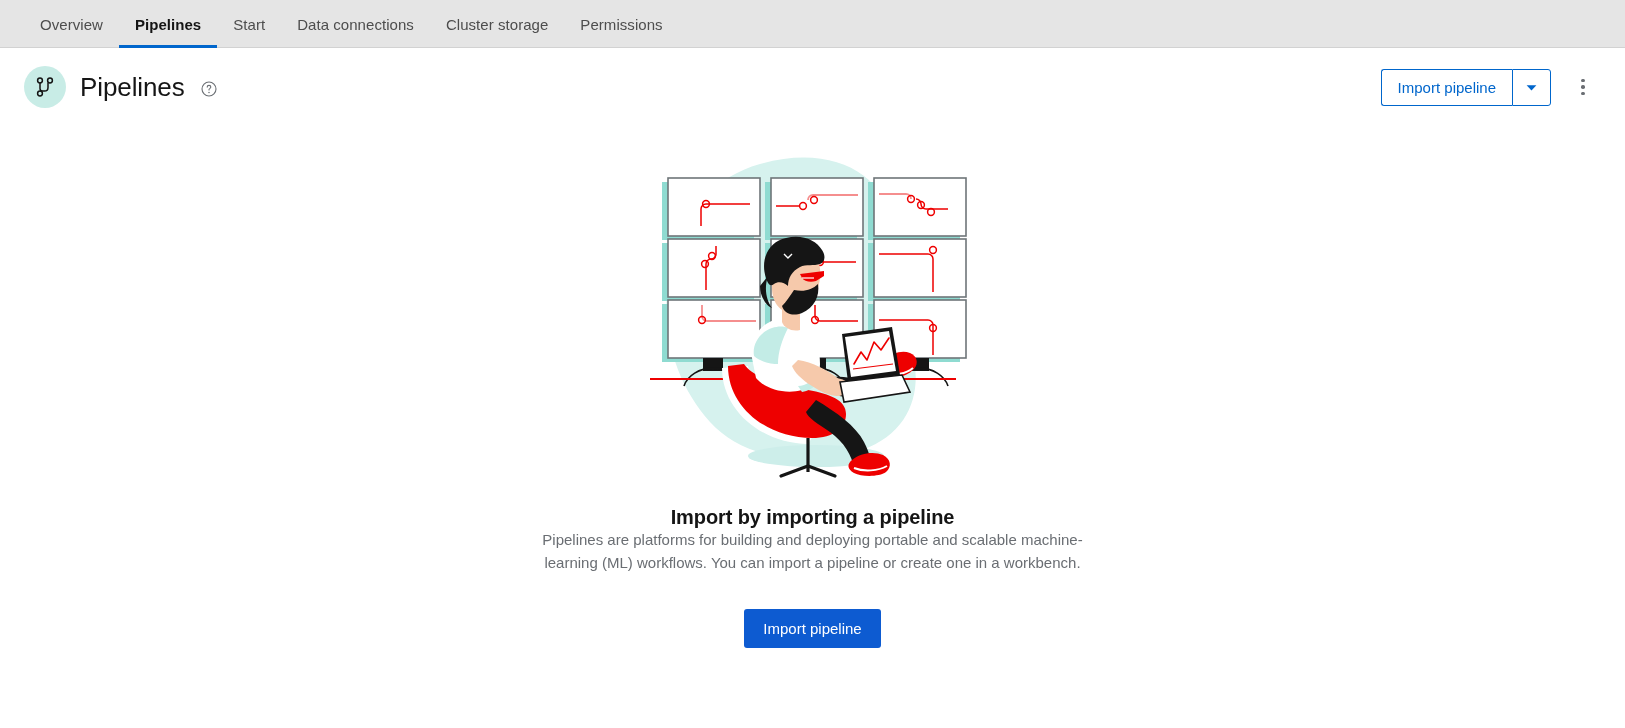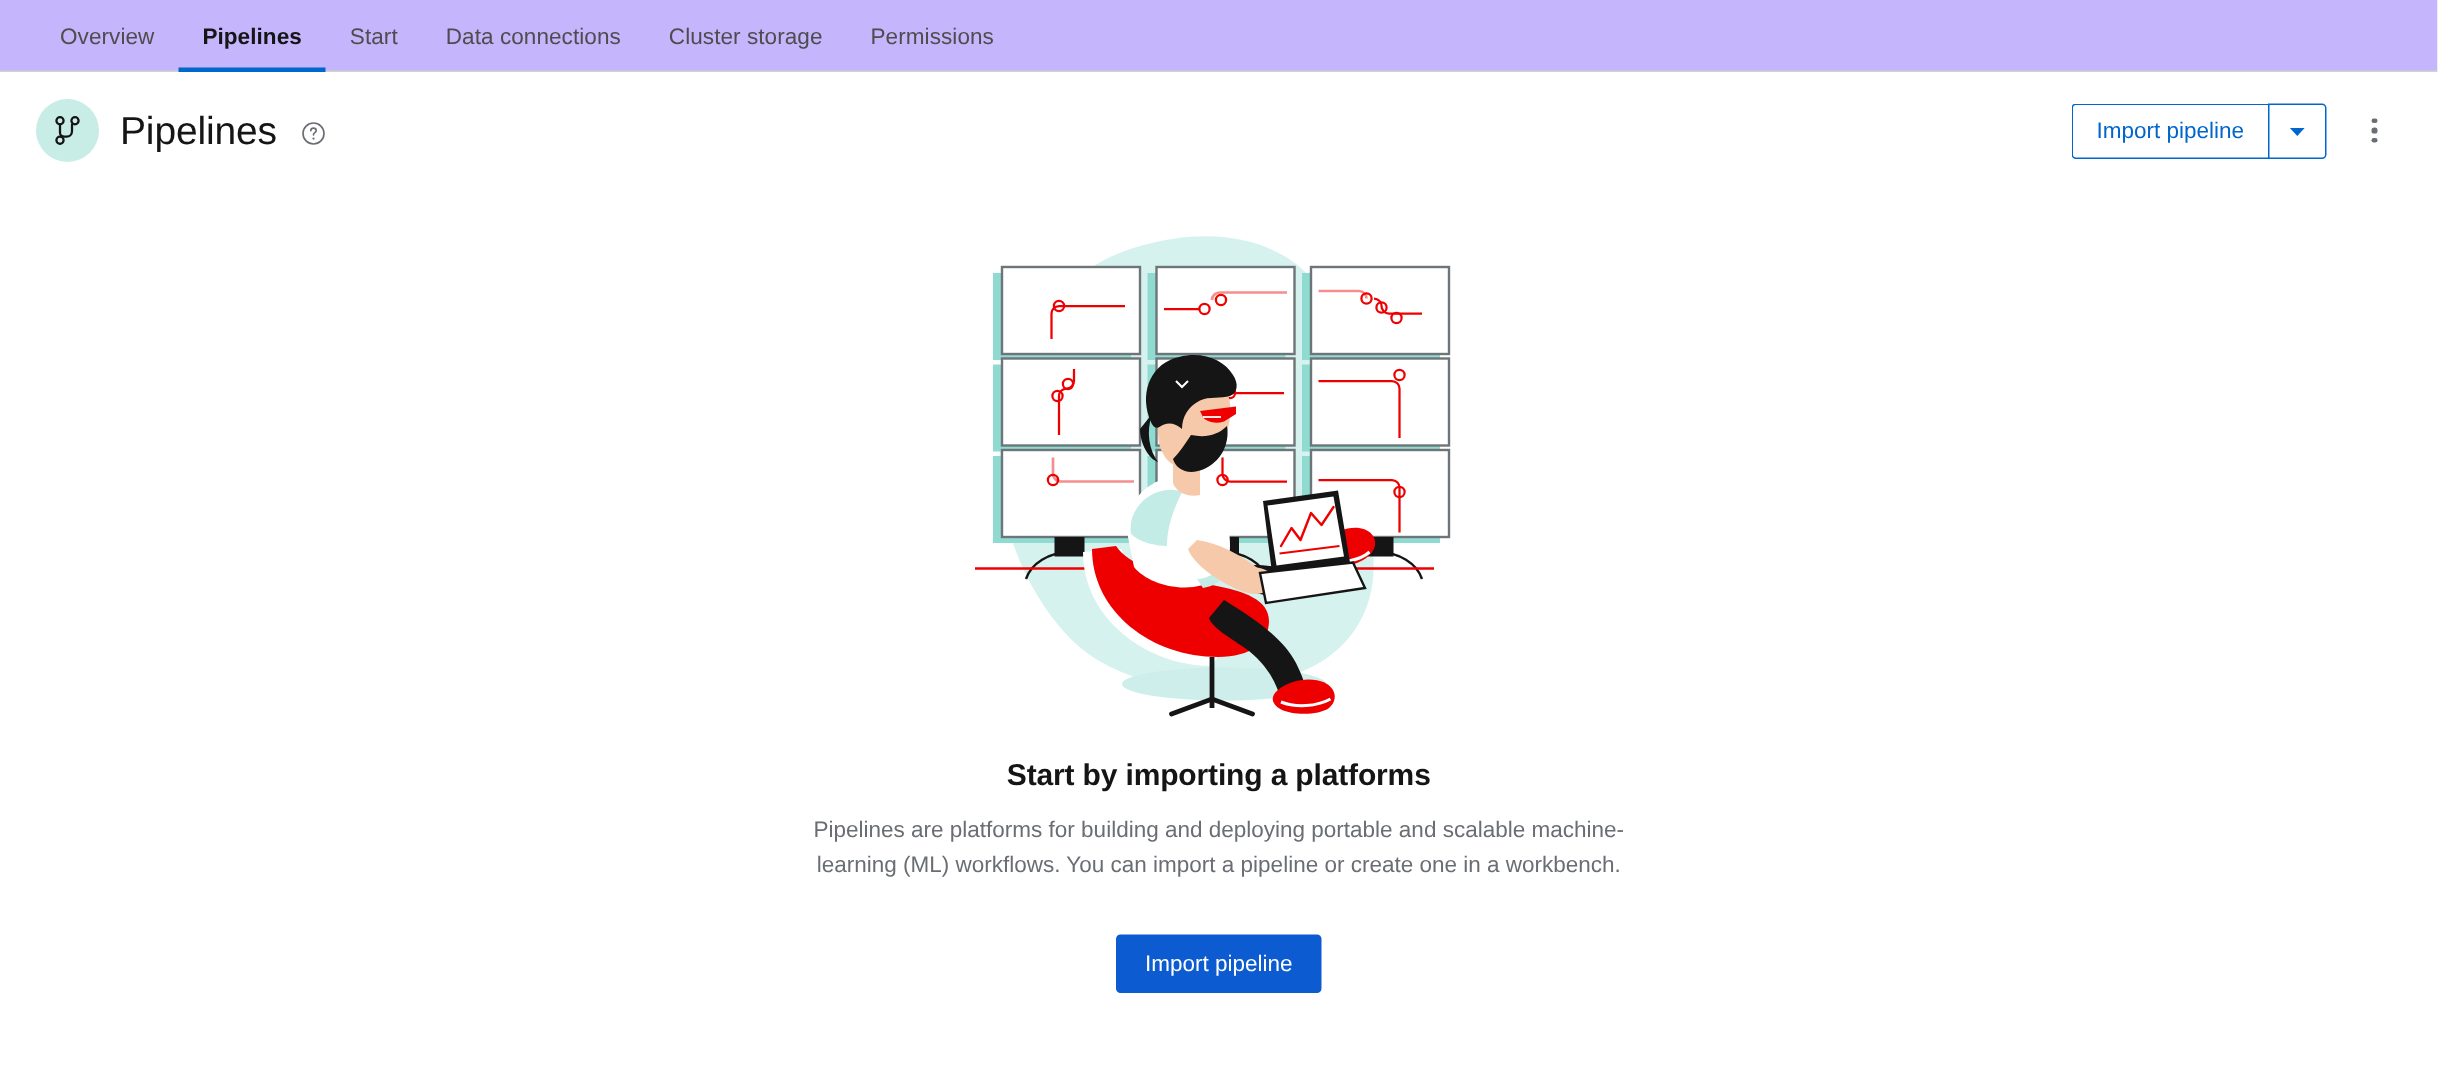--- a/index.html
+++ b/index.html
@@ -12,21 +12,21 @@
     overflow: hidden;
   }
 
   
   .tabbar {
     position: relative;
     height: 48px;
     display: flex;
     align-items: stretch;
     padding-left: 24px;
-    background: #c4b5fd;
+    background: #e5e5e5;
   }
   .tabbar::after {
     content: "";
     position: absolute;
     left: 0; right: 0; bottom: 0;
     height: 1px;
     background: #d2d2d2;
   }
   .tab {
     position: relative;
@@ -160,21 +160,21 @@
   }
   .empty-title {
     font-size: 20px;
     font-weight: 700;
     color: #151515;
     margin-top: 26px;
     text-align: center;
     letter-spacing: -0.1px;
   }
   .empty-body {
-    margin-top: 14px;
+    margin-top: 0;
     max-width: 580px;
     text-align: center;
     font-size: 15px;
     line-height: 1.52;
     color: #6a6e73;
   }
   .primary-btn {
     margin-top: 34px;
     background: #0d5bd1;
     border: none;
@@ -400,18 +400,18 @@
         <path d="M197 187 L241 181 L248 221 L203 227 Z" fill="#ffffff"></path>
 
         <polyline points="206,214 213,202 219,210 226,192 233,200 241,188" fill="none" stroke="#ee0000" stroke-width="1.6" stroke-linecap="round" stroke-linejoin="round"></polyline>
         <line x1="205" y1="219" x2="245" y2="214" stroke="#ee0000" stroke-width="1.2"></line>
 
         <path d="M192 232 L254 225 L262 242 L196 252 Z" fill="#ffffff" stroke="#151515" stroke-width="1.6"></path>
       </g>
     </svg>
   </div>
 
-  <h2 class="empty-title">Start by importing a platforms</h2>
+  <h2 class="empty-title">Import by importing a pipeline</h2>
 
   <p class="empty-body">Pipelines are platforms for building and deploying portable and scalable machine-learning (ML) workflows. You can import a pipeline or create one in a workbench.</p>
 
   <button class="primary-btn">Import pipeline</button>
 </main>
 
 </body></html>

